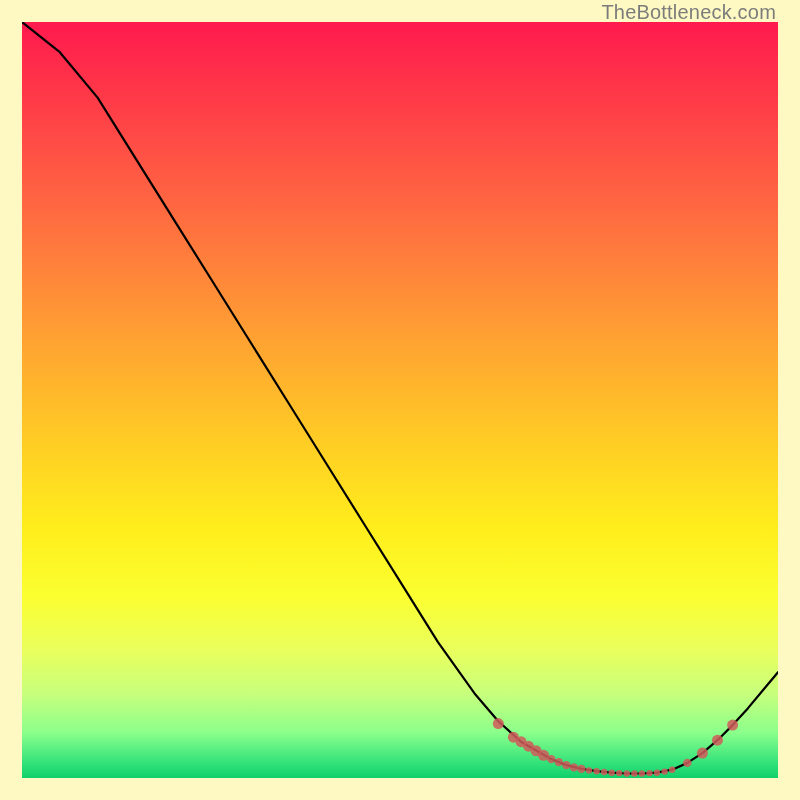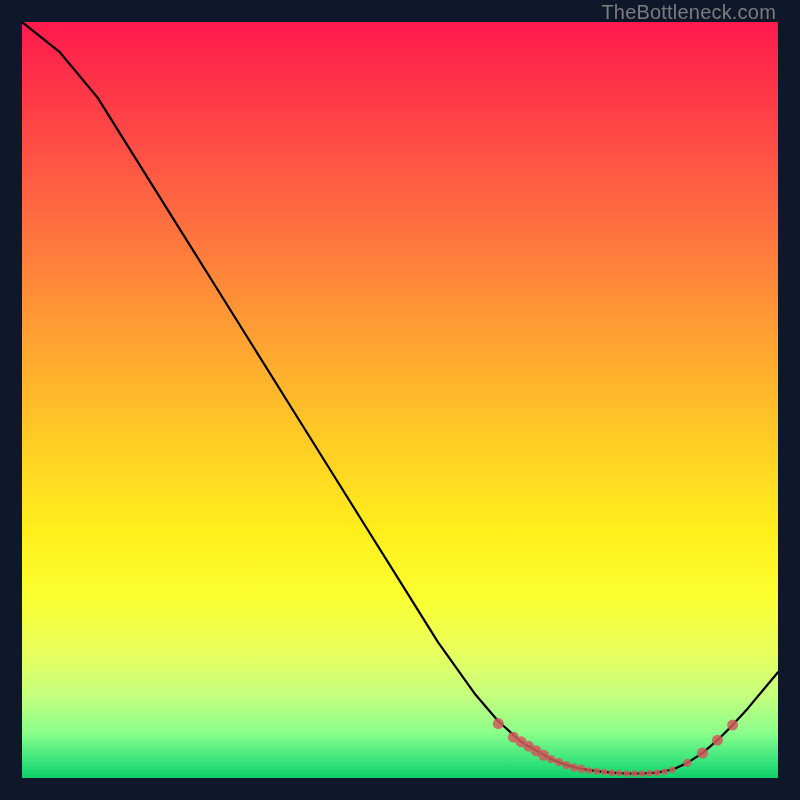--- a/index.html
+++ b/index.html
@@ -7,21 +7,21 @@
     padding: 0;
     width: 800px;
     height: 800px;
     background: #000;
     overflow: hidden;
   }
   .wrap {
     position: relative;
     width: 800px;
     height: 800px;
-    background: #0f172a;
+    background: #fef9c3;
   }
   .plot {
     position: absolute;
     left: 22px;
     top: 22px;
     width: 756px;
     height: 756px;
     
     background: linear-gradient(to bottom,
       #ff1a4e 0%,

